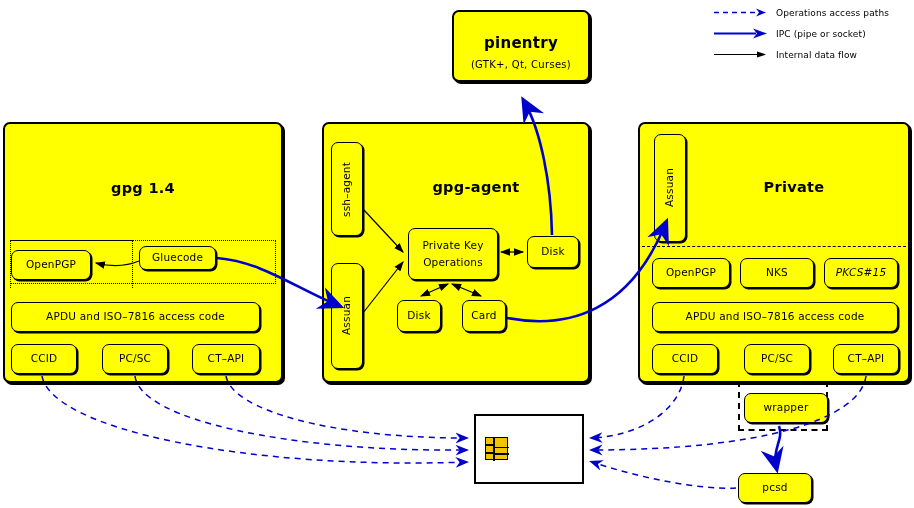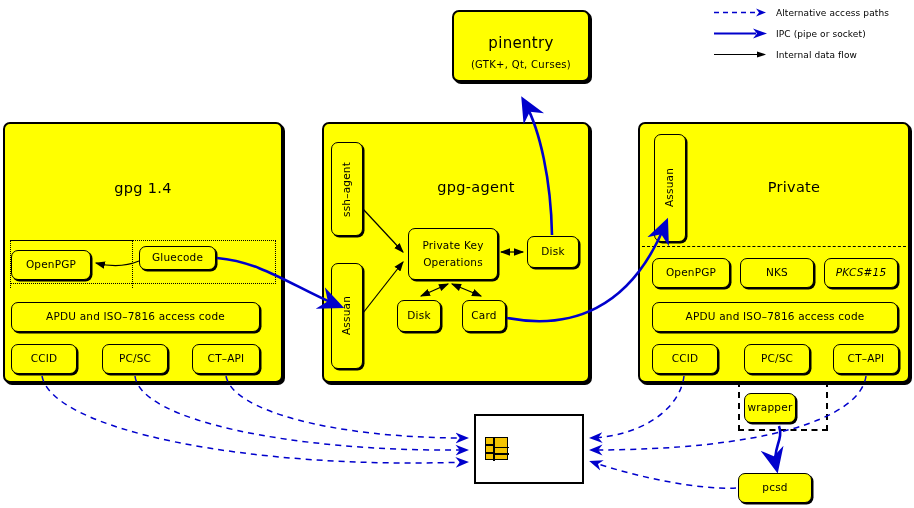--- a/index.html
+++ b/index.html
@@ -28,21 +28,21 @@
     box-shadow:1.5px 1.5px 0 #000;
     display:flex;align-items:center;justify-content:center;
     text-align:center;
     color:#000;
     font-size:10.5px;
     line-height:1.25;
     letter-spacing:.2px;
   }
   .panel-title{
     position:absolute;
-    font-weight:normal;
+    font-weight:bold;
     font-size:14.5px;
     color:#000;
     text-align:center;
     letter-spacing:.3px;
   }
   .vtext{
     writing-mode:vertical-rl;
     transform:rotate(180deg);
     white-space:nowrap;
   }
@@ -95,21 +95,21 @@
 <body>
 
 <div id="stage">
 
   <div class="legend">
     <div class="legend-row">
       <svg class="legend-art" viewBox="0 0 60 21">
         <line x1="2" y1="10.5" x2="46" y2="10.5" stroke="#0000CC" stroke-width="1.6" stroke-dasharray="5,4"></line>
         <path d="M44,6.5 L54,10.5 L44,14.5 L47,10.5 Z" fill="#0000CC"></path>
       </svg>
-      <span class="legend-label">Alternative access paths</span>
+      <span class="legend-label">Operations access paths</span>
     </div>
     <div class="legend-row">
       <svg class="legend-art" viewBox="0 0 60 21">
         <line x1="2" y1="10.5" x2="44" y2="10.5" stroke="#0000CC" stroke-width="2.2"></line>
         <path d="M41,5.5 L55,10.5 L41,15.5 L45,10.5 Z" fill="#0000CC"></path>
       </svg>
       <span class="legend-label">IPC (pipe or socket)</span>
     </div>
     <div class="legend-row">
       <svg class="legend-art" viewBox="0 0 60 21">
@@ -209,21 +209,21 @@
     <span>CCID</span>
   </div>
   <div class="node" style="left:744px;top:344px;width:66px;height:30px;">
     <span>PC/SC</span>
   </div>
   <div class="node" style="left:833px;top:344px;width:66px;height:30px;">
     <span>CT–API</span>
   </div>
 
   <div class="dashed-region" style="left:738px;top:381px;width:90px;height:50px;border-top:none;"></div>
-  <div class="node" style="left:744px;top:393px;width:52px;height:30px;">
+  <div class="node" style="left:744px;top:393px;width:84px;height:30px;">
     <span>wrapper</span>
   </div>
 
   <div class="node" style="left:738px;top:473px;width:74px;height:30px;">
     <span>pcsd</span>
   </div>
 
   <div class="card" style="left:474px;top:414px;width:110px;height:70px;">
   </div>
   <div class="chip" style="left:485px;top:437px;width:23px;height:23px;">

